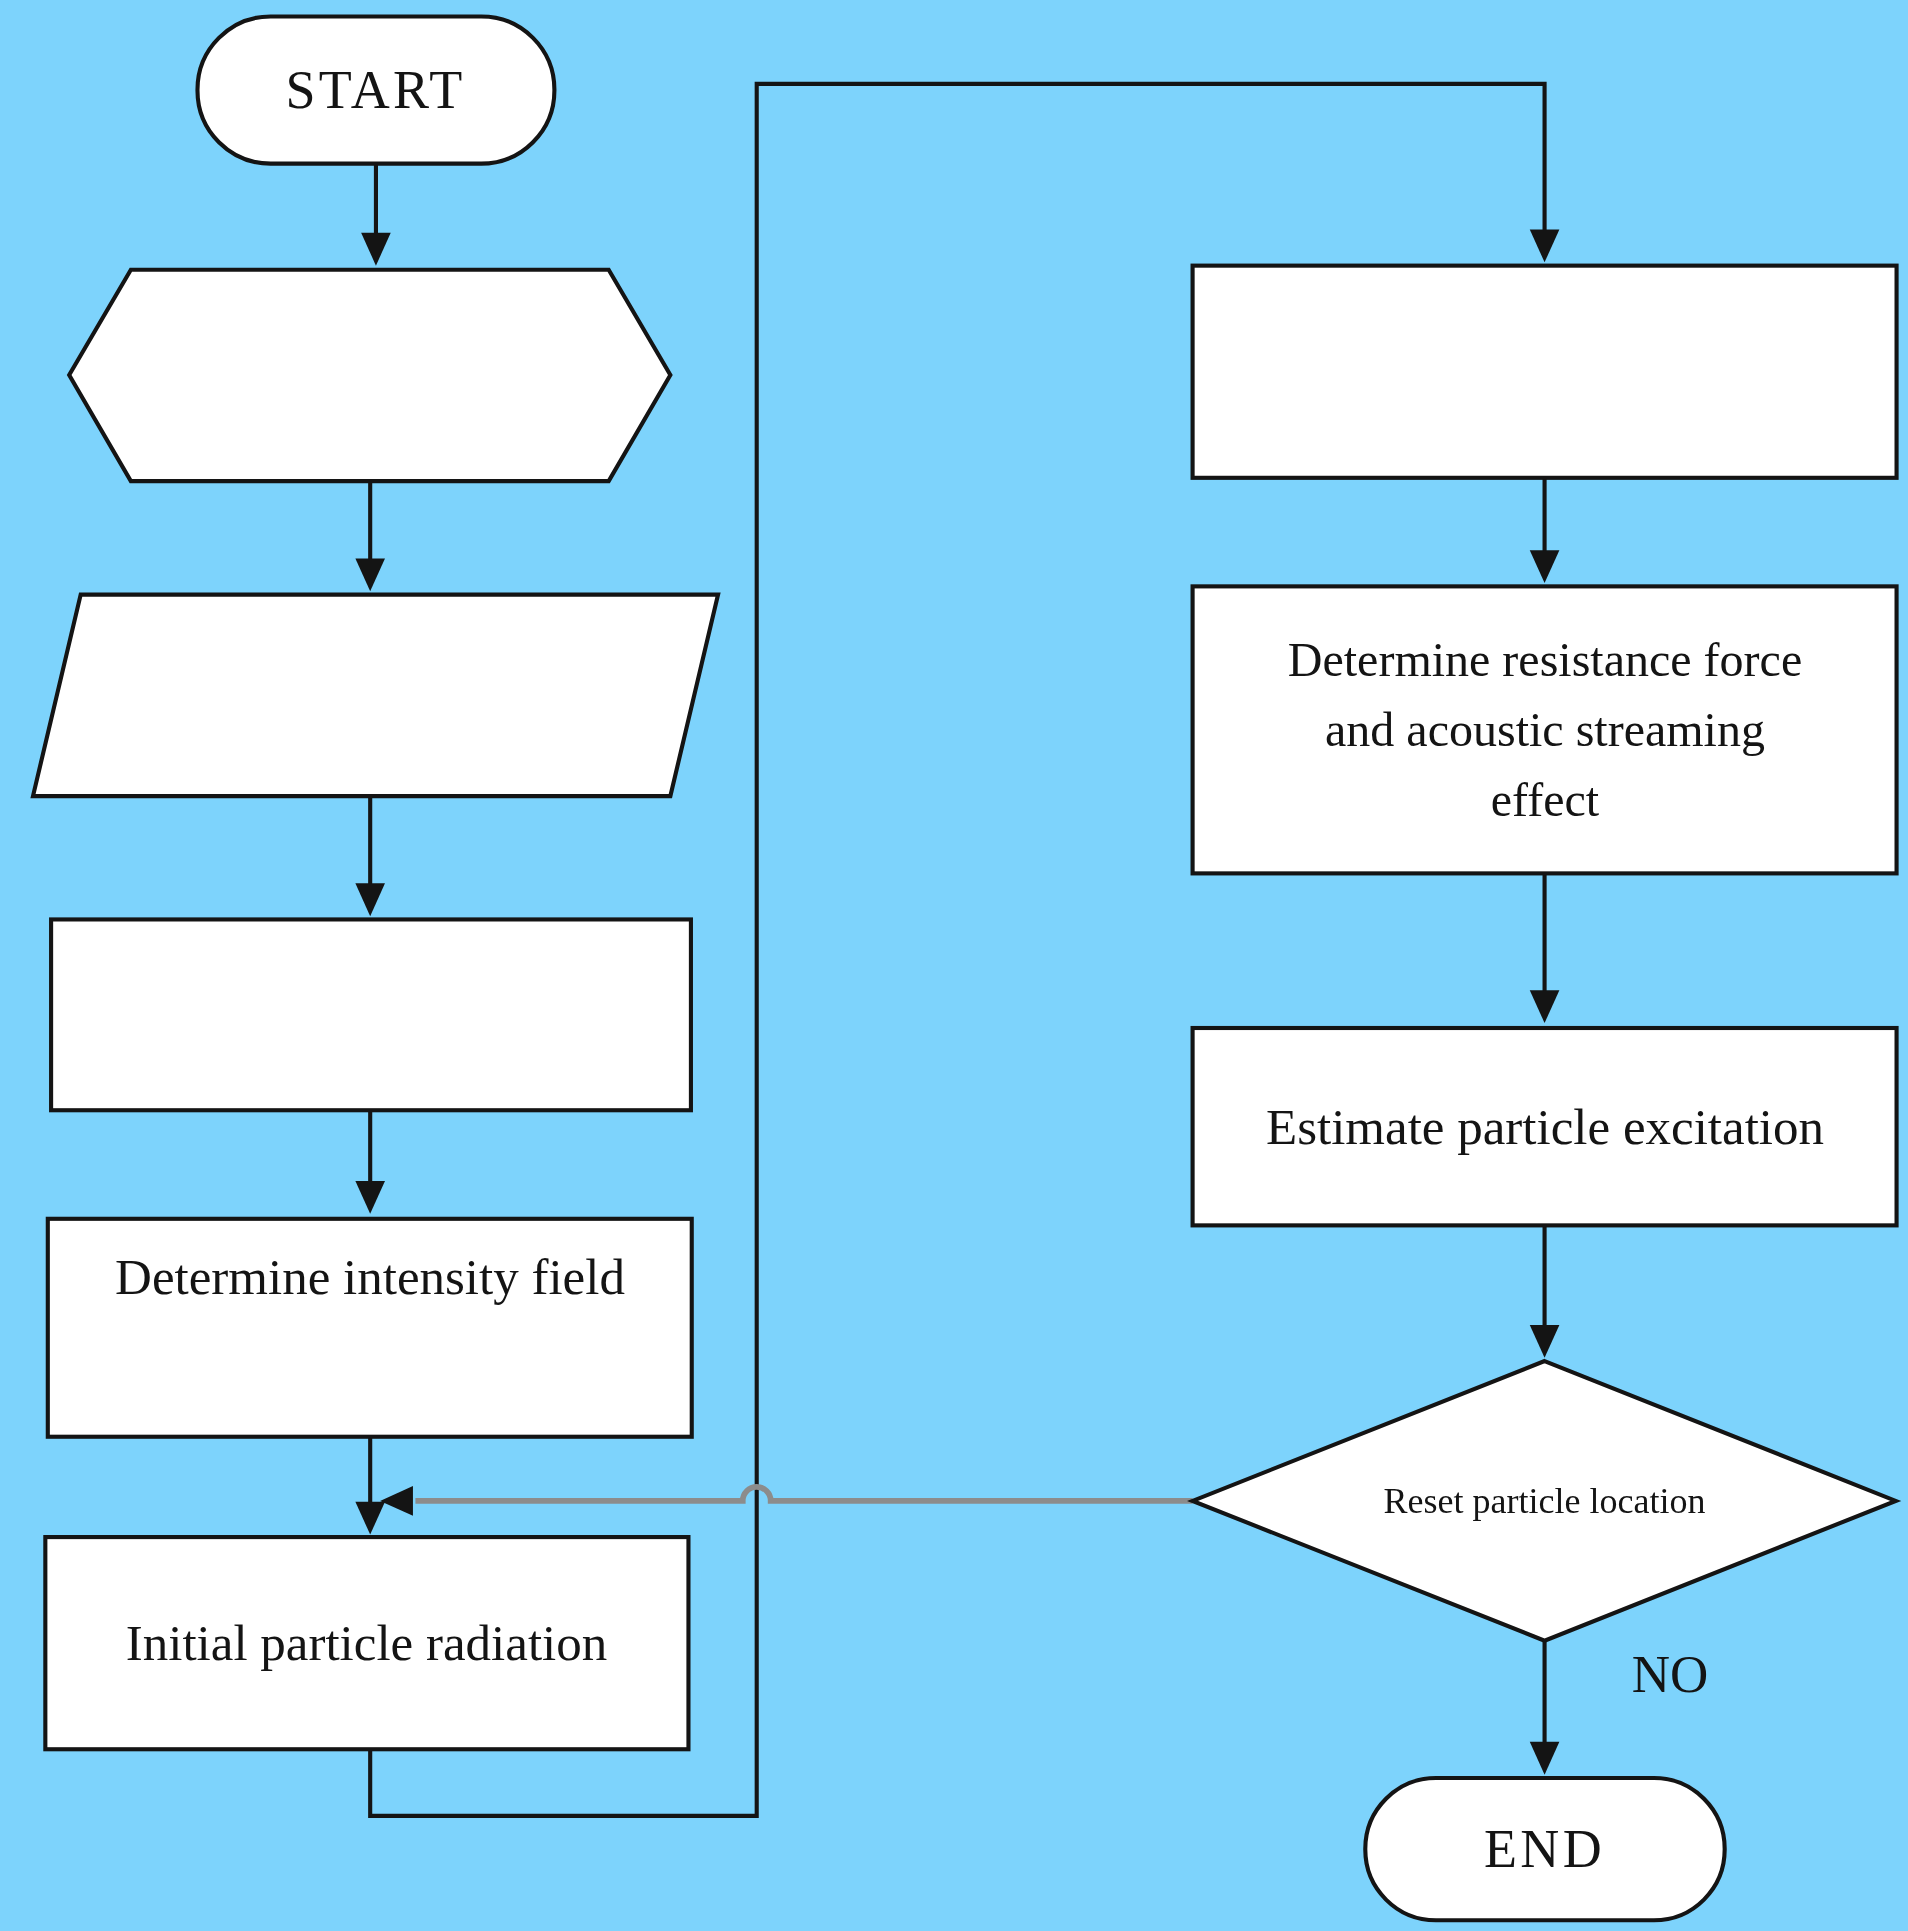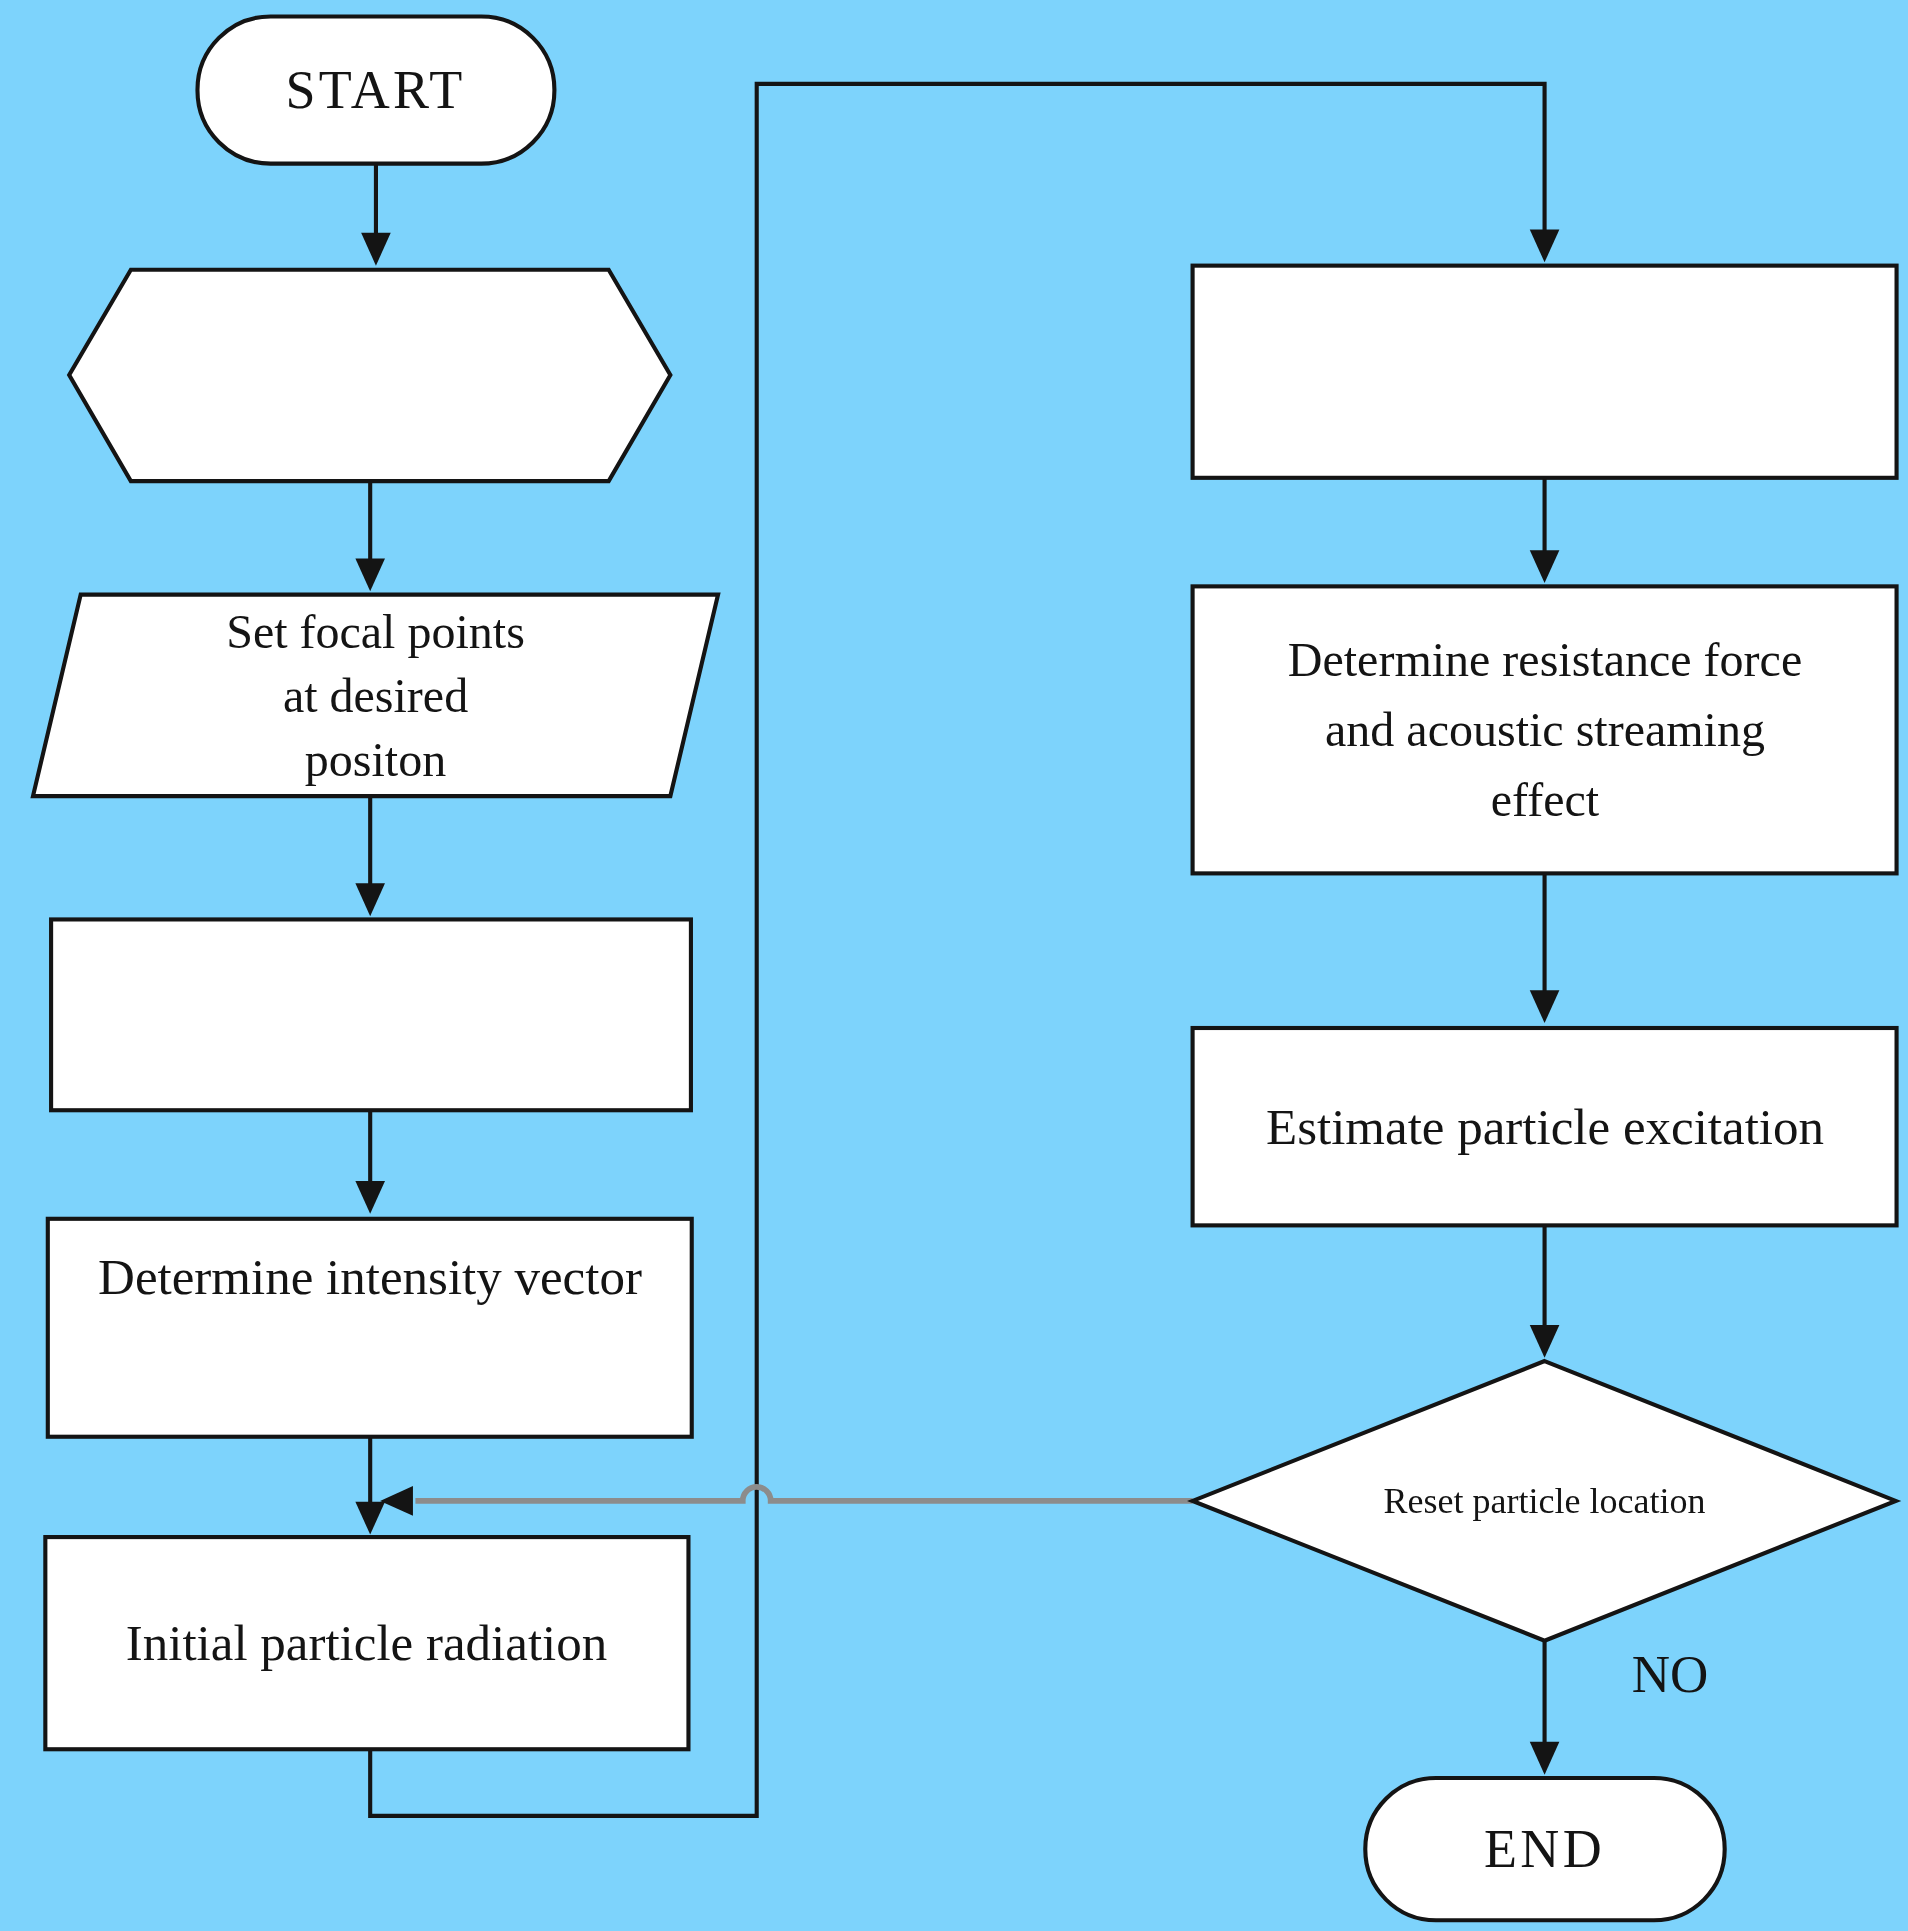--- a/index.html
+++ b/index.html
@@ -95,26 +95,23 @@
       <rect x="1450" y="713" width="856" height="349"></rect>
       <rect x="1450" y="1250" width="856" height="240"></rect>
       <polygon points="1878,1655 2305,1825 1878,1995 1450,1825"></polygon>
       <rect x="1660" y="2162" width="437" height="173" rx="86" ry="86"></rect>
     </g>
   </svg>
 
   <div class="lbl terminal" style="left:197px; top:16.4px; width:357px; height:147px;">START</div>
 
 
-  <div class="lbl" style="left:33px; top:595px; width:685px; height:201px; font-size:48px; line-height:64px;">Set focal points
-at desired
-positon</div>
 
 
-  <div class="lbl top" style="left:48px; top:1219px; width:644px; height:218px; padding-top:25px; font-size:51px;">Determine intensity vector</div>
+  <div class="lbl top" style="left:48px; top:1219px; width:644px; height:218px; padding-top:25px; font-size:51px;">Determine intensity field</div>
 
   <div class="lbl" style="left:45px; top:1537px; width:643px; height:212px; font-size:51px;">Initial particle radiation</div>
 
 
   <div class="lbl top" style="left:1193px; top:586px; width:704px; height:287px; padding-top:39px; font-size:48px; line-height:70px;">Determine resistance force
 and acoustic streaming
 effect</div>
 
   <div class="lbl" style="left:1193px; top:1028px; width:704px; height:197px; font-size:51px;">Estimate particle excitation</div>
 

